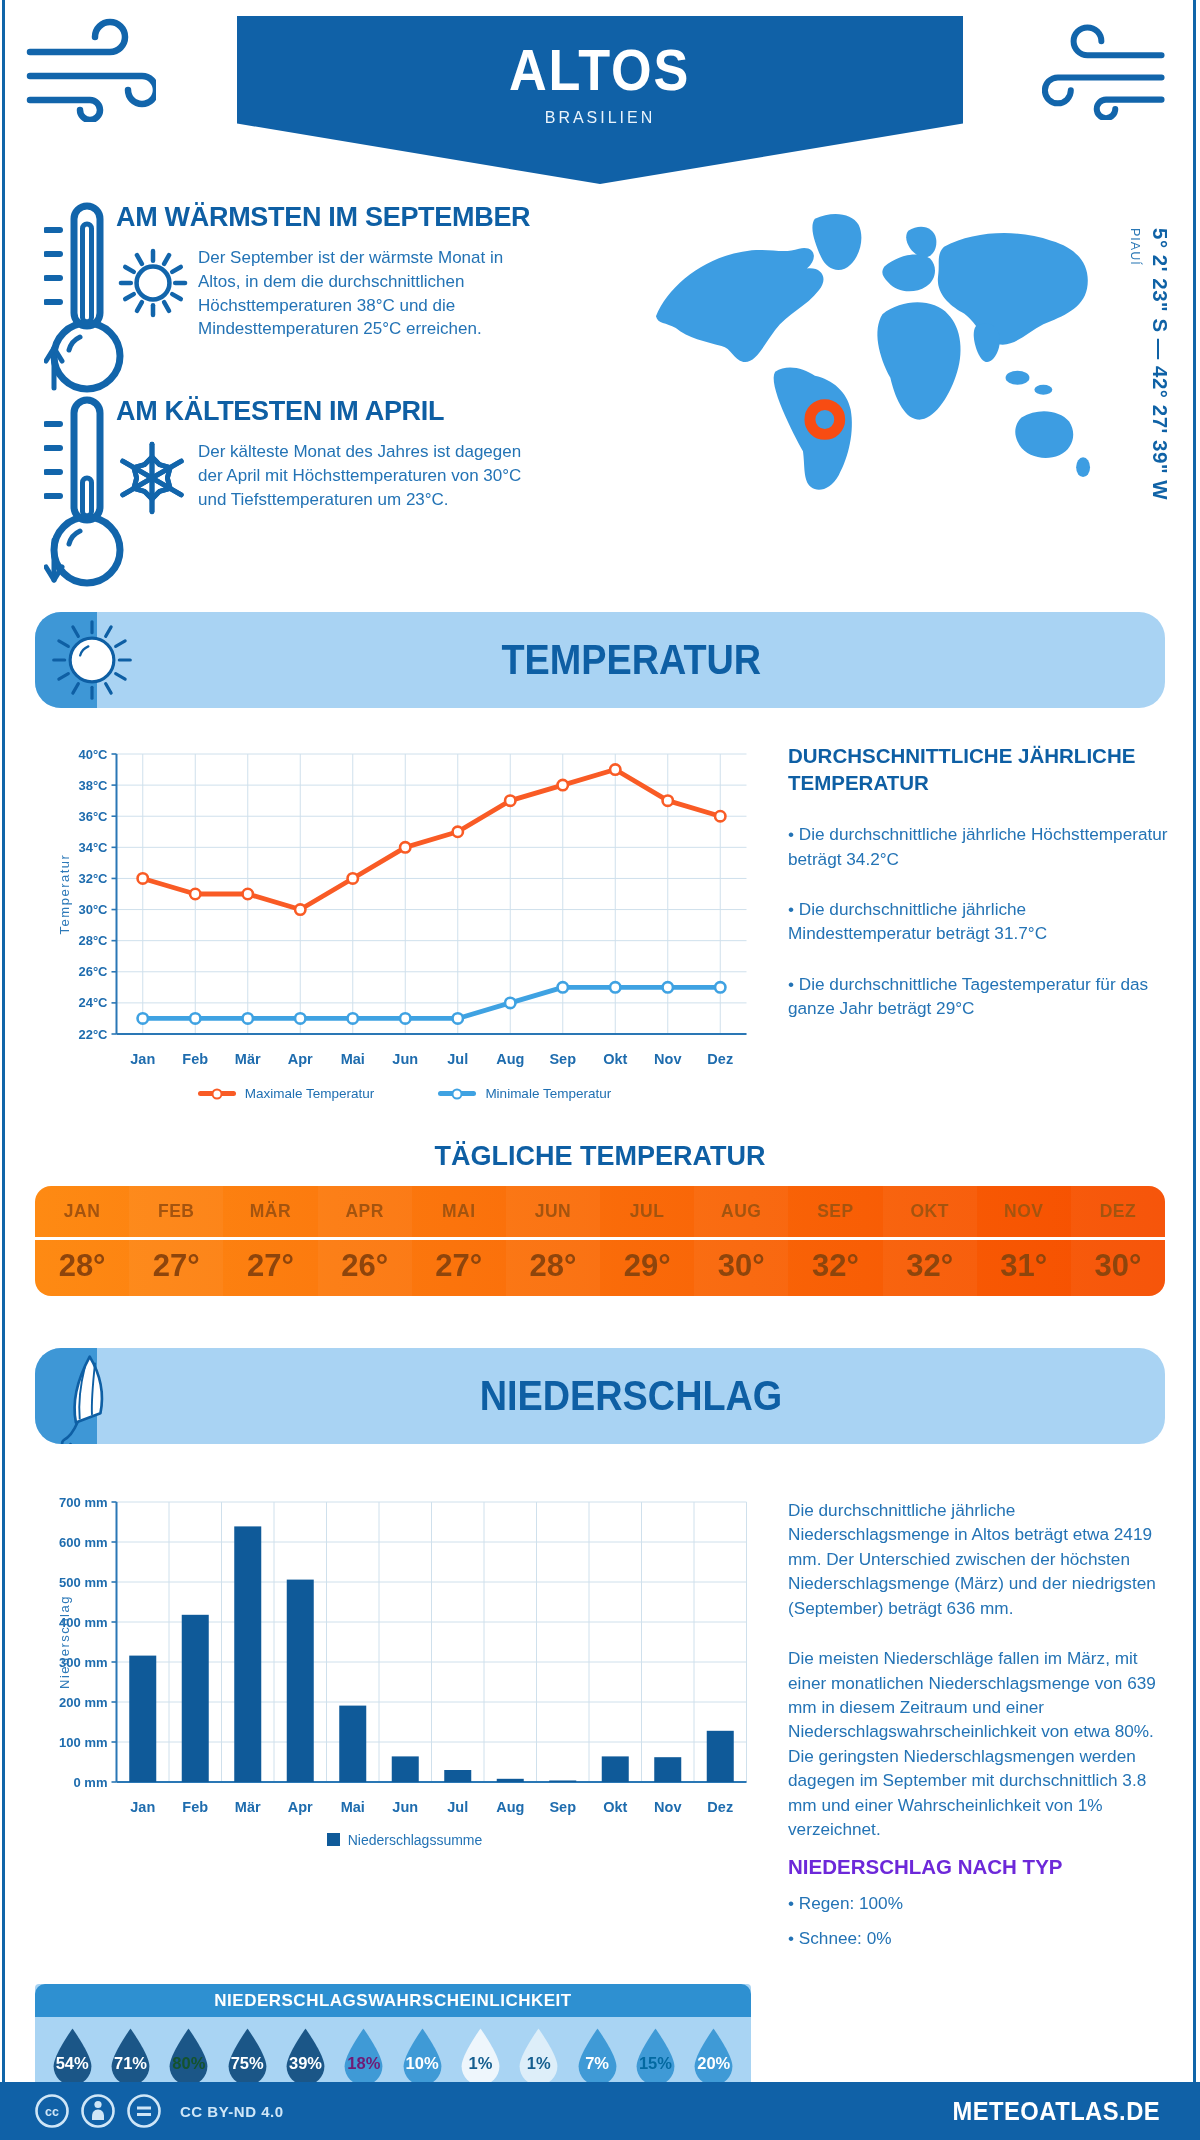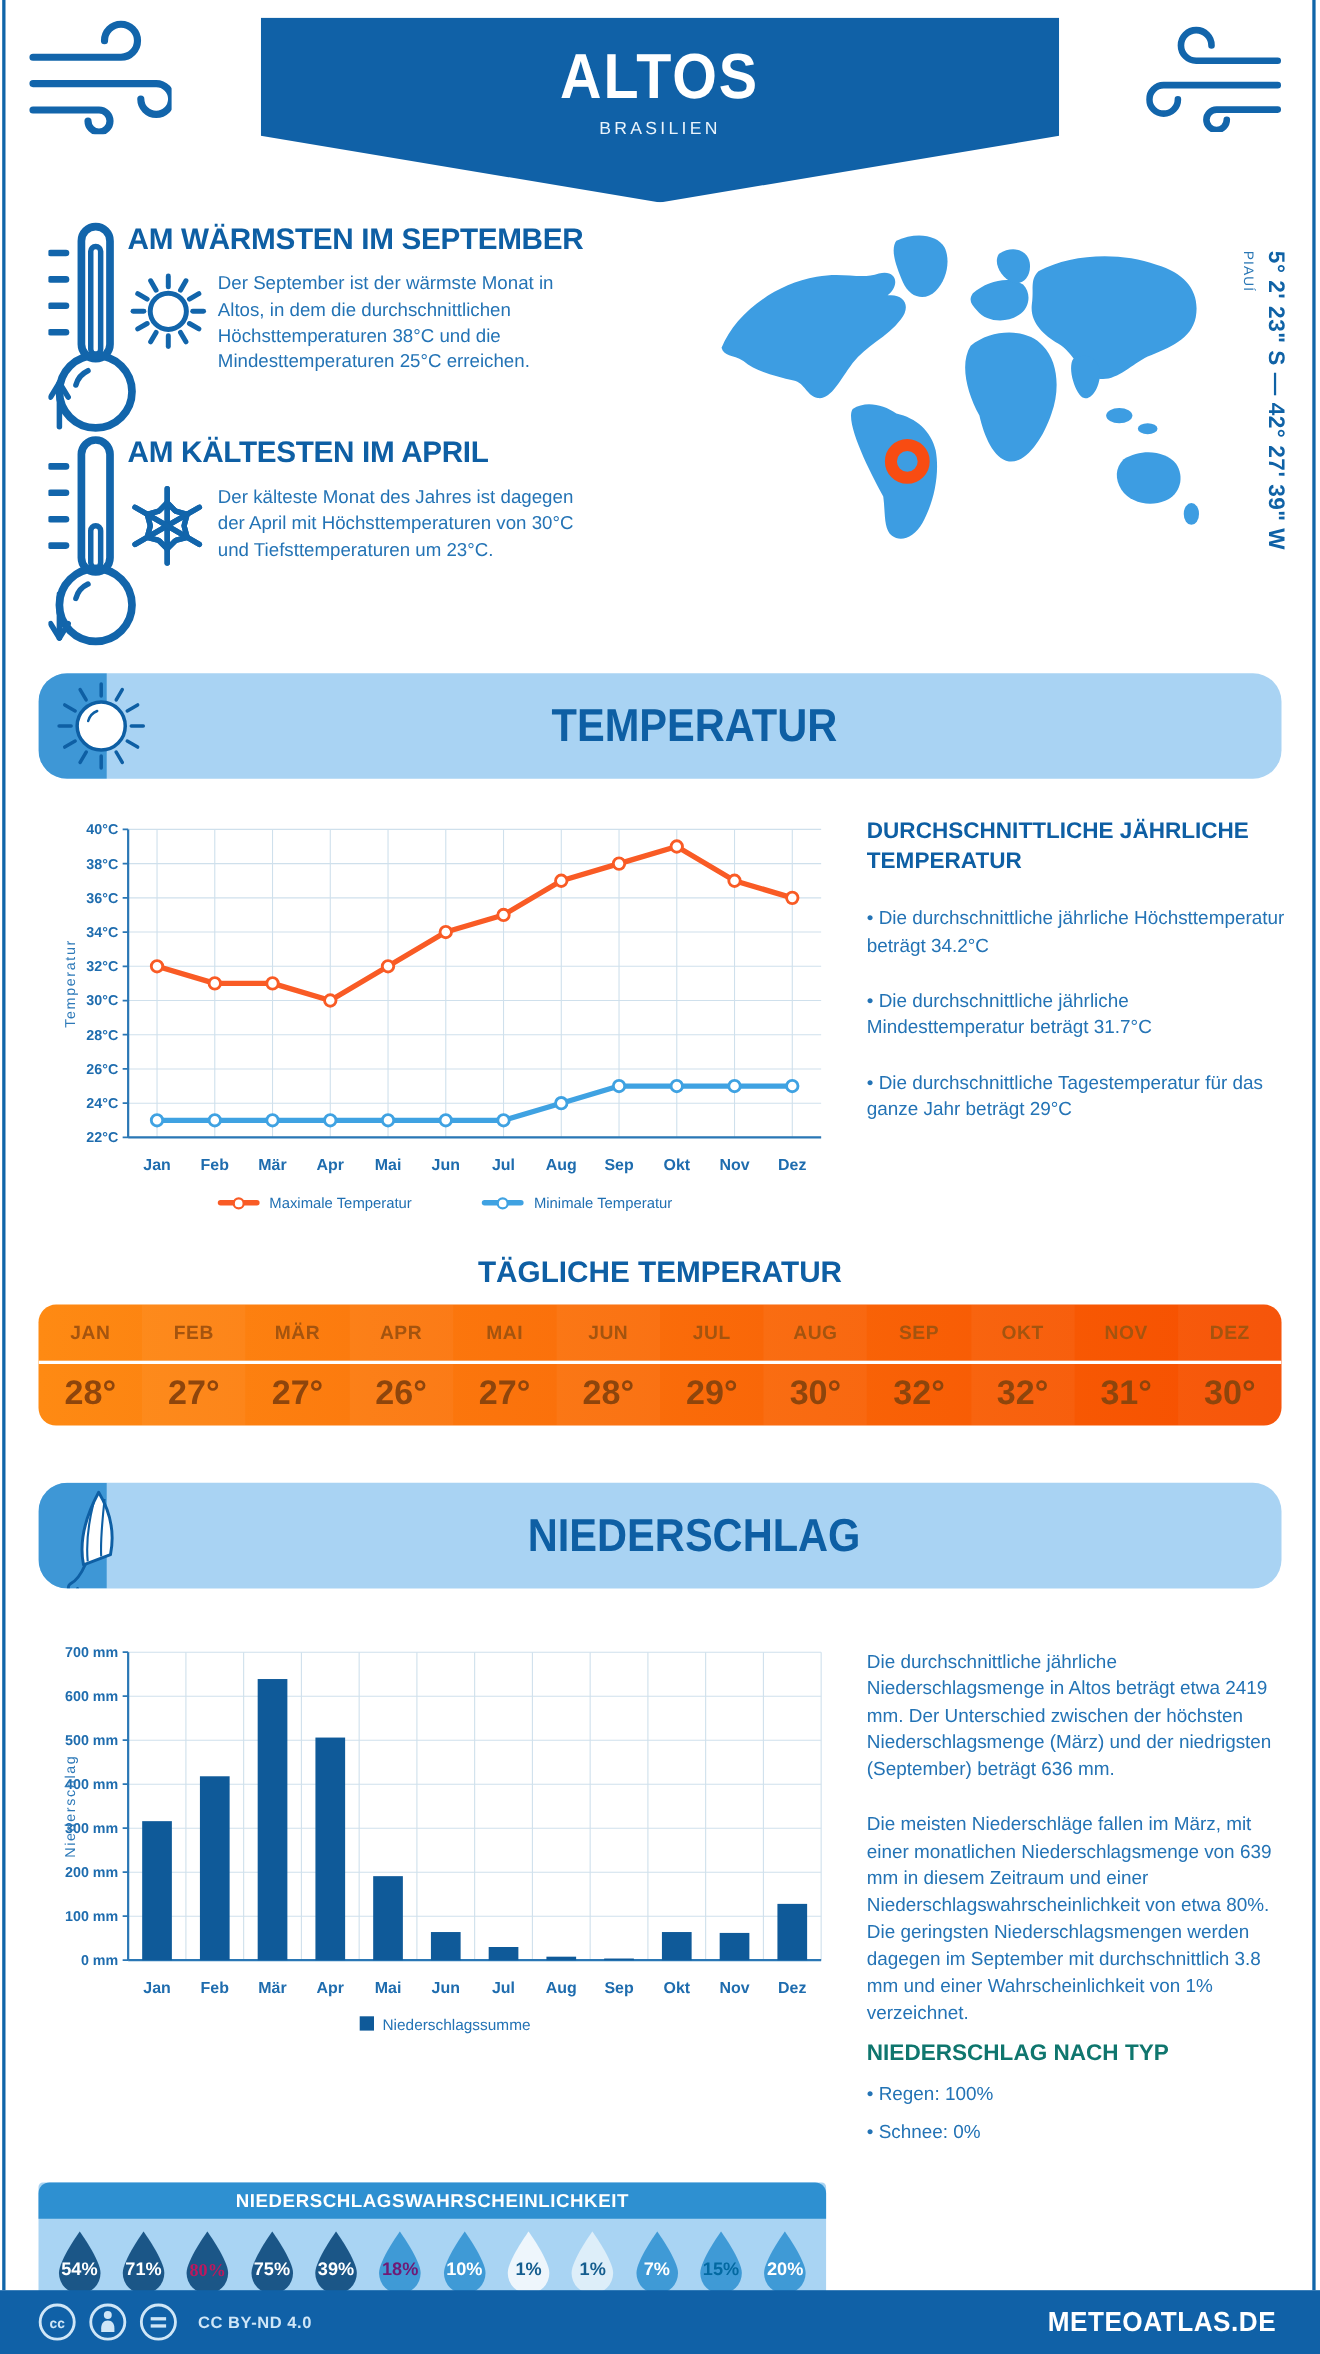--- a/index.html
+++ b/index.html
@@ -44,21 +44,21 @@
   .line-swatch::after{content:'';position:absolute;left:50%;top:50%;transform:translate(-50%,-50%);
           width:7px;height:7px;border-radius:50%;background:#fff;border:2px solid currentColor;}
   .bar-legend{position:absolute;width:705px;text-align:center;font-size:14px;color:#2373b5;}
   .bar-legend .sq{display:inline-block;width:13px;height:13px;margin-right:8px;vertical-align:-1px;}
 
   
   .rcol{position:absolute;left:788px;width:380px;}
   .rcol h3{margin:0;font-size:20.5px;line-height:1.32;font-weight:700;color:#0e5fa4;}
   .rcol p{margin:0 0 26px 0;font-size:17.2px;line-height:1.42;color:#2373b5;}
   .rcol .bullets{margin-top:26px;}
-  .rcol h4{margin:0 0 12px 0;font-size:20.5px;font-weight:700;color:#0f766e;}
+  .rcol h4{margin:0 0 12px 0;font-size:20.5px;font-weight:700;color:#6d28d9;}
   .rcol .tb{margin:0 0 10px 0;}
 
   
   .daily-title{position:absolute;left:0;width:1200px;top:1141px;text-align:center;
                font-size:27px;font-weight:700;color:#0e5fa4;}
   .daily{position:absolute;left:35px;top:1186px;width:1130px;height:110px;border-radius:16px;
          overflow:hidden;background:linear-gradient(90deg,#fe8a13,#f64e00);}
   .daily-cols{display:flex;height:100%;}
   .daily-col{flex:1;text-align:center;}
   .daily-col .m{line-height:51px;font-size:17.5px;font-weight:700;color:#a4540f;letter-spacing:.5px;}
@@ -512,21 +512,21 @@
           <svg viewBox="0 0 100 130">
             <path d="M50,4 C50,4 8,62 8,88 a42,42 0 0,0 84,0 C92,62 50,4 50,4 Z" fill="#1b5687"></path>
           </svg>
           <span class="pct" style="color: rgb(255, 255, 255);">71%</span>
           <div class="mon">FEB</div>
         </div>
         <div class="drop-cell">
           <svg viewBox="0 0 100 130">
             <path d="M50,4 C50,4 8,62 8,88 a42,42 0 0,0 84,0 C92,62 50,4 50,4 Z" fill="#1b5687"></path>
           </svg>
-          <span class="pct" style="color: #be185d; font-family: Liberation Serif, serif;">80%</span>
+          <span class="pct" style="color: #14532d;">80%</span>
           <div class="mon">MÄR</div>
         </div>
         <div class="drop-cell">
           <svg viewBox="0 0 100 130">
             <path d="M50,4 C50,4 8,62 8,88 a42,42 0 0,0 84,0 C92,62 50,4 50,4 Z" fill="#1b5687"></path>
           </svg>
           <span class="pct" style="color: rgb(255, 255, 255);">75%</span>
           <div class="mon">APR</div>
         </div>
         <div class="drop-cell">

